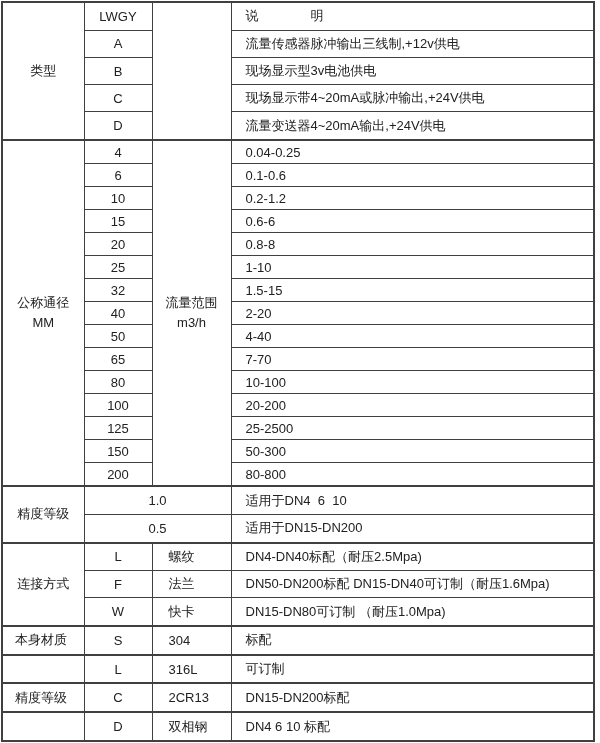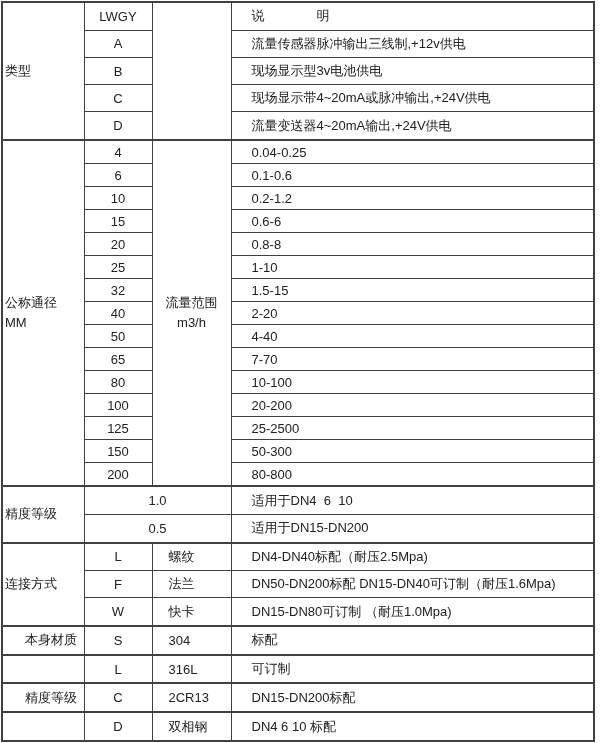--- a/index.html
+++ b/index.html
@@ -7,26 +7,26 @@
   table{
     border-collapse:collapse;
     table-layout:fixed;
     width:594px;height:741px;
     margin:1px 0 0 1px;
     border:2px solid #404040;
     color:#212121;
     font-size:13px;
   }
   td{border:1px solid #404040;padding:0 2px;overflow:hidden;vertical-align:middle;}
-  .c1{}
-  .c1l{text-align:left;padding-left:22px;}
+  .c1{text-align:center;}
+  .c1l{text-align:left;padding-left:12px;}
   .c2{text-align:center;}
   .c3{text-align:left;padding-left:16px;}
   .c3c{text-align:center;}
-  .c4{text-align:left;padding-left:20px;white-space:pre;}
+  .c4{text-align:left;padding-left:14px;white-space:pre;}
   .pre{white-space:pre-line;line-height:20px;margin-top:40px;}
   tr.thick td{border-top-width:2px;}
 </style>
 </head>
 <body>
 
 <table>
   <colgroup>
     <col style="width:82px">
       <col style="width:68px">

